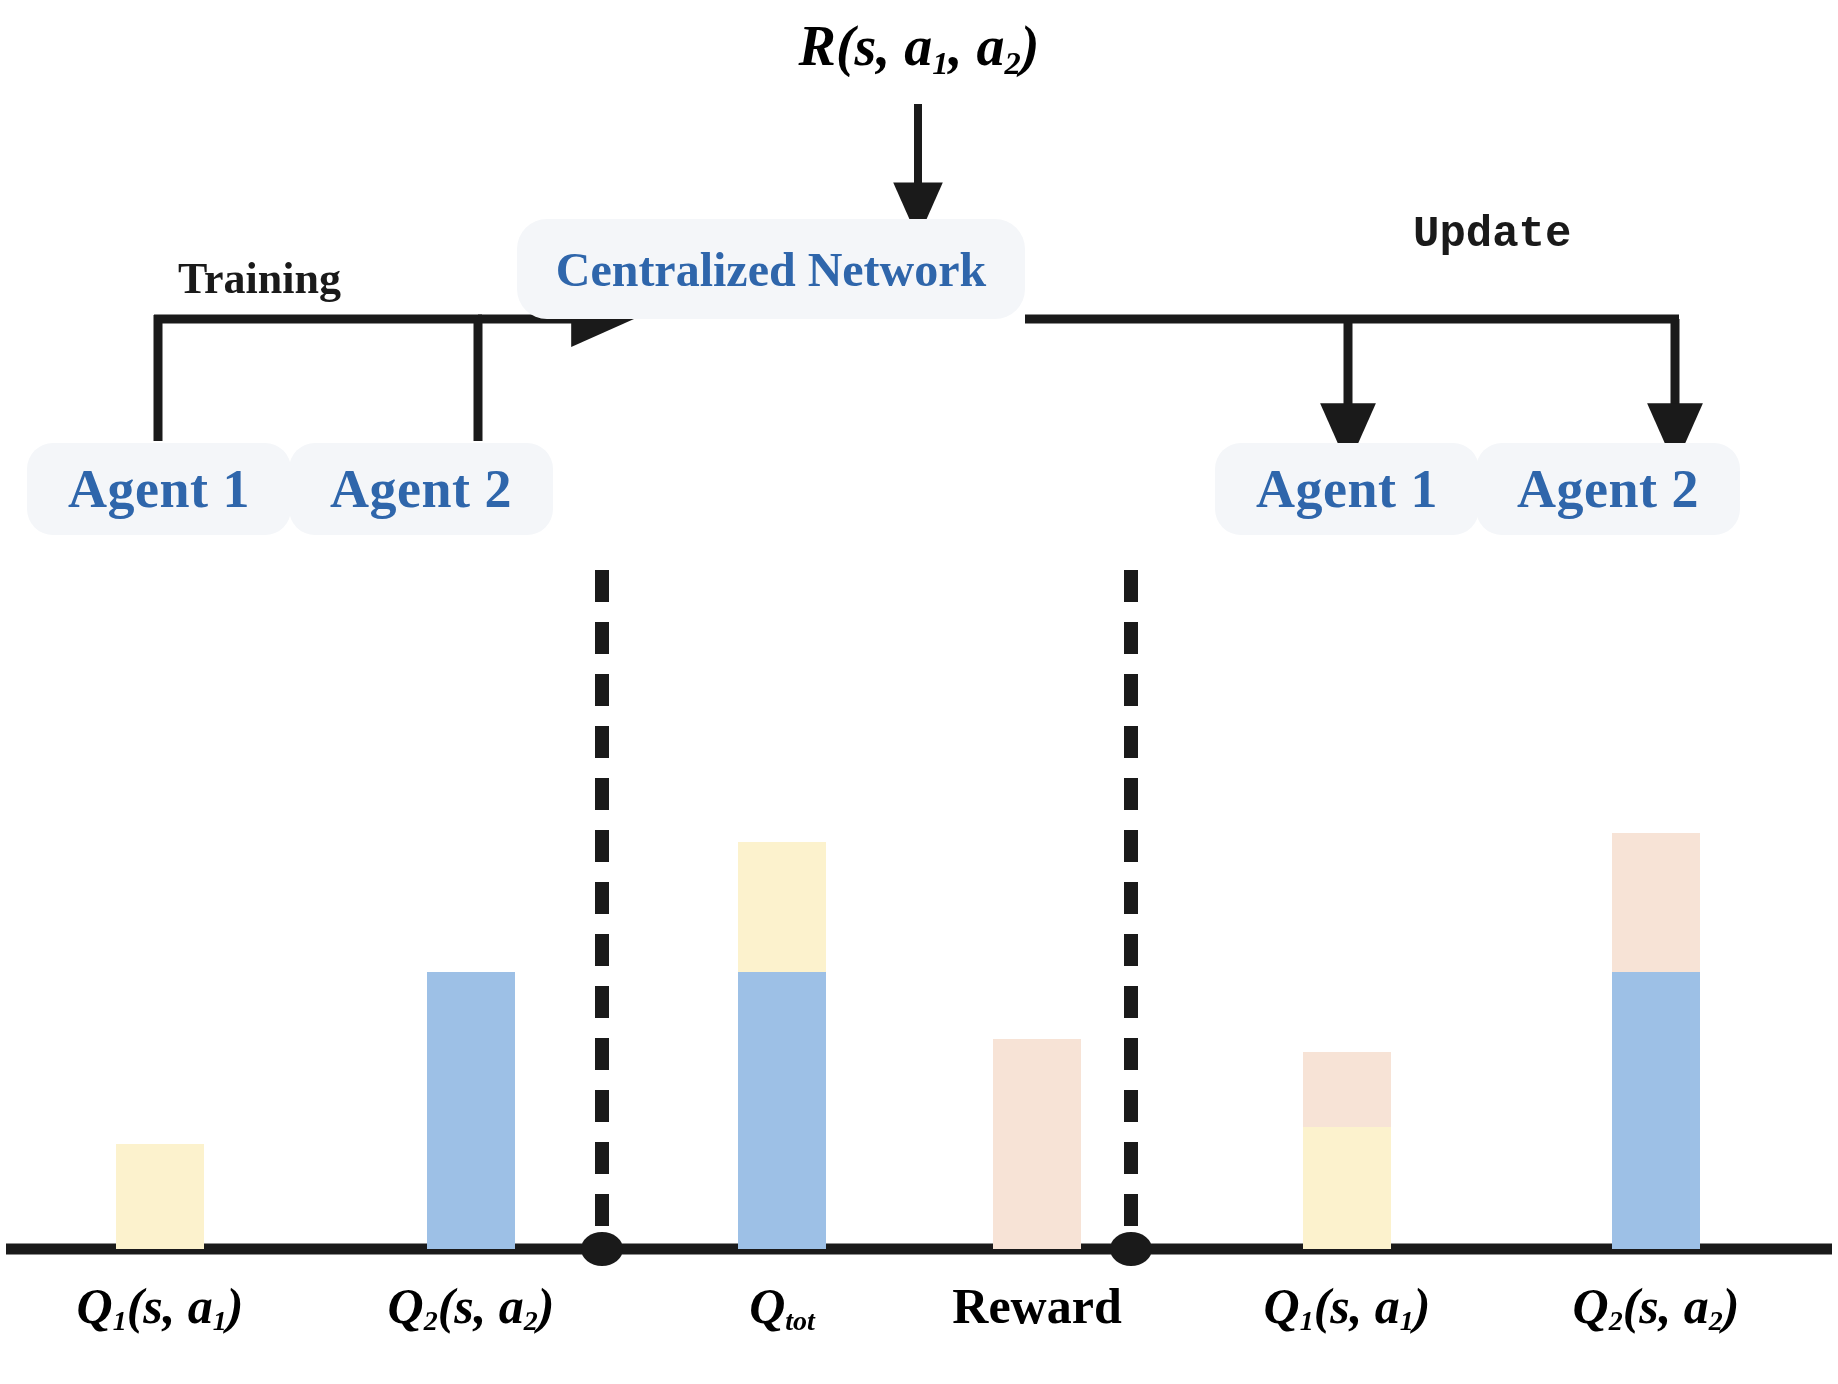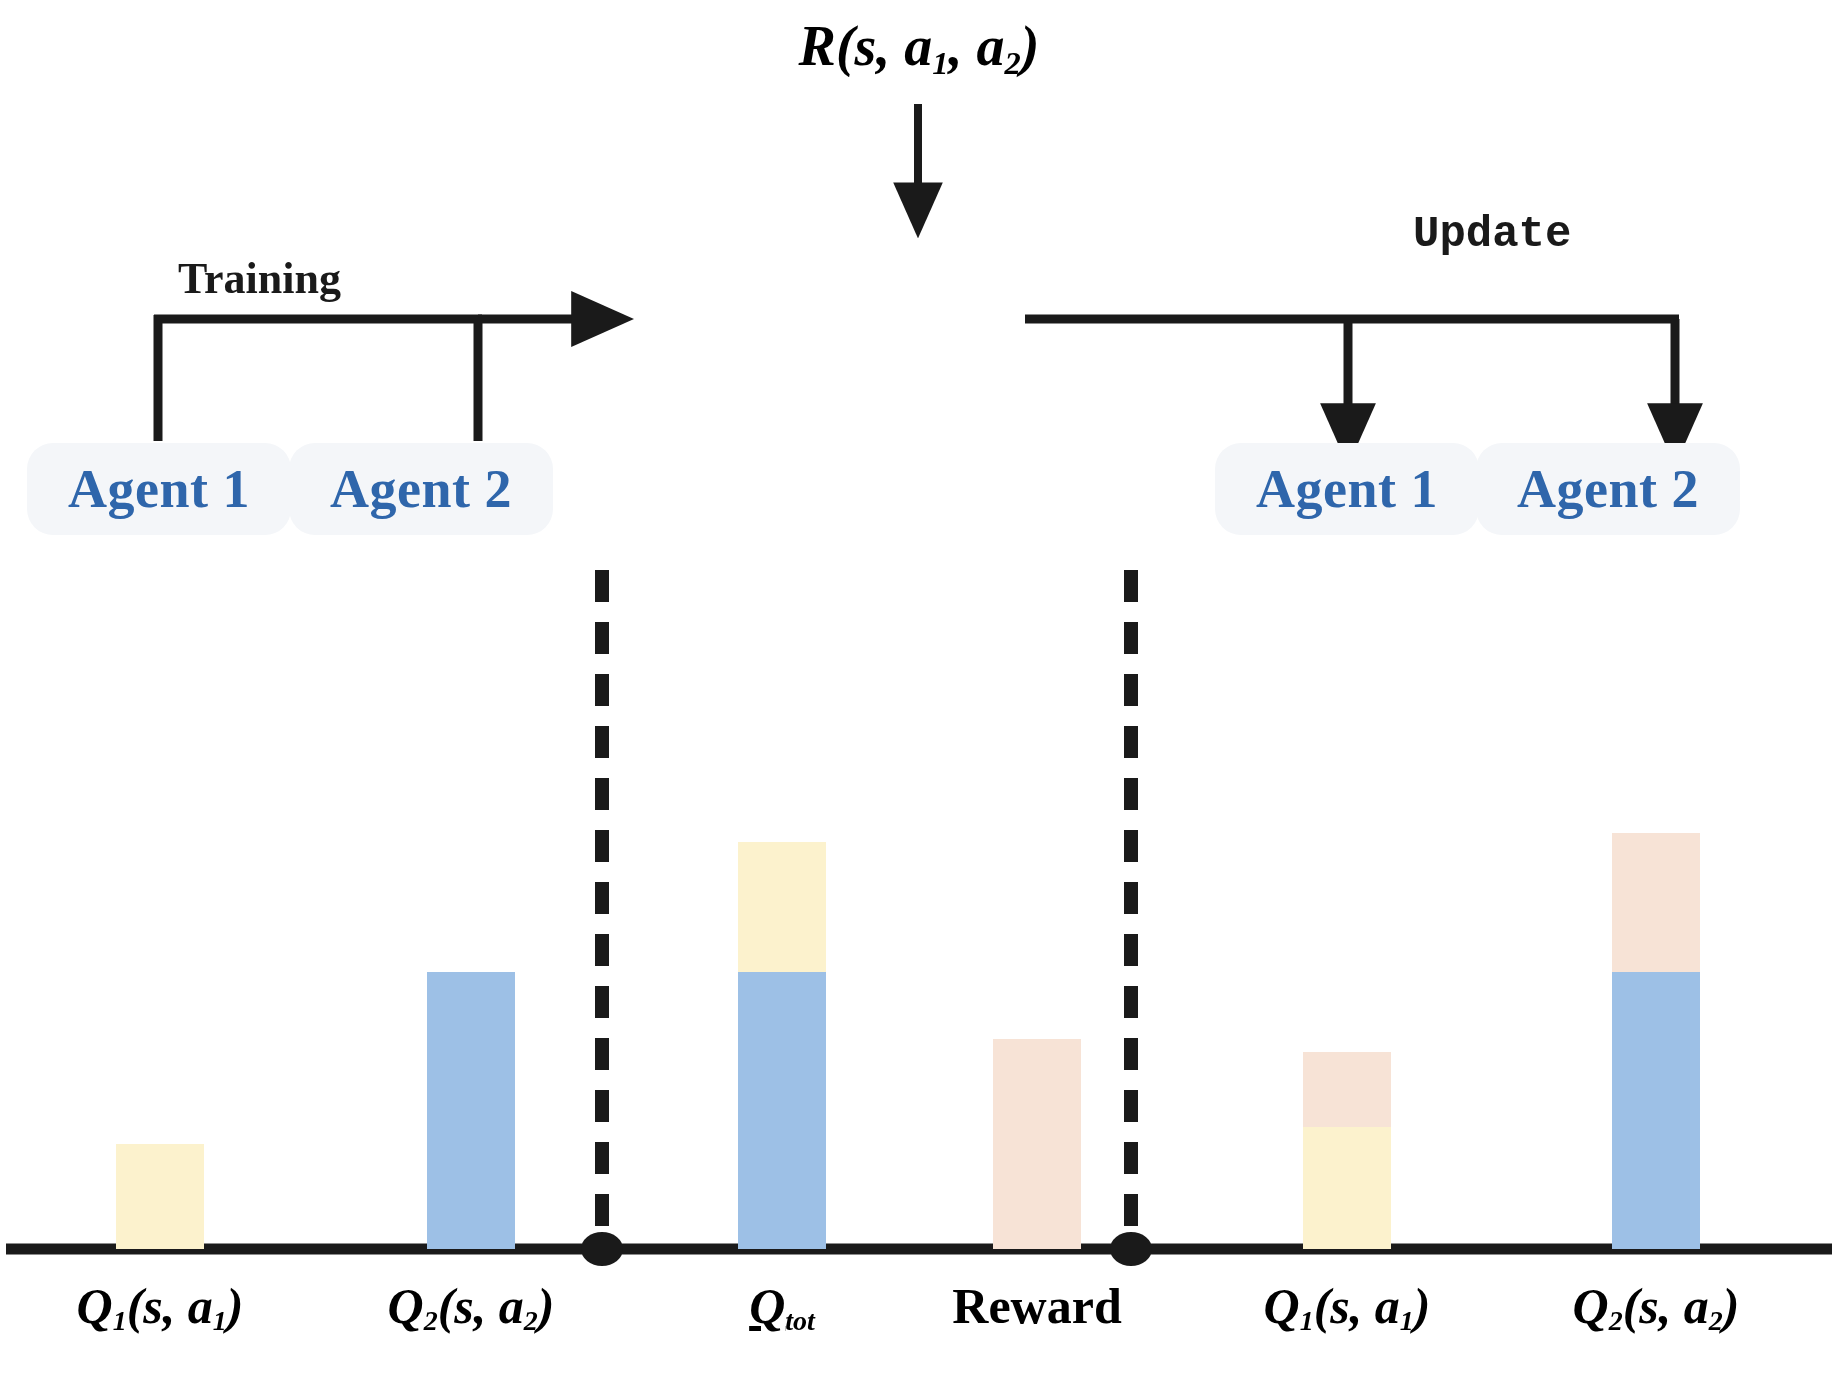--- a/index.html
+++ b/index.html
@@ -145,20 +145,23 @@
 
     <line x1="6" y1="1249" x2="1832" y2="1249" stroke="#1a1a1a" stroke-width="11" stroke-linecap="butt"></line>
 
     <ellipse cx="602" cy="1249" rx="21" ry="17" fill="#1a1a1a"></ellipse>
     <ellipse cx="1131" cy="1249" rx="21" ry="17" fill="#1a1a1a"></ellipse>
   </svg>
 
   <div class="flow-label" id="label-training">Training</div>
   <div class="flow-label" id="label-update">Update</div>
 
+  <div class="node-box central-box">
+    <span>Centralized Network</span>
+  </div>
 
   <div class="node-box agent-box" id="agent-l1">
     <span>Agent 1</span>
   </div>
   <div class="node-box agent-box" id="agent-l2">
     <span>Agent 2</span>
   </div>
   <div class="node-box agent-box" id="agent-r1">
     <span>Agent 1</span>
   </div>
@@ -186,19 +189,19 @@
       </div>
       <div class="bar" style="left: 1612px; width: 88px; height: 415.8px;">
         <div class="seg" style="height: 138.6px; background: rgb(247, 227, 214);"></div>
         <div class="seg" style="height: 277.2px; background: rgb(157, 192, 230);"></div>
       </div>
     </div>
 
   <div id="ticks">
       <div class="tick-label" style="left: -20px; width: 360px;">Q<span class="sub">1</span>(s, a<span class="sub">1</span>)</div>
       <div class="tick-label" style="left: 291px; width: 360px;">Q<span class="sub">2</span>(s, a<span class="sub">2</span>)</div>
-      <div class="tick-label" style="left: 602px; width: 360px; text-decoration: underline;">Q<span class="sub">tot</span></div>
+      <div class="tick-label" style="left: 602px; width: 360px;">Q<span class="sub">tot</span></div>
       <div class="tick-label upright" style="left: 857px; width: 360px;">Reward</div>
       <div class="tick-label" style="left: 1167px; width: 360px;">Q<span class="sub">1</span>(s, a<span class="sub">1</span>)</div>
       <div class="tick-label" style="left: 1476px; width: 360px;">Q<span class="sub">2</span>(s, a<span class="sub">2</span>)</div>
     </div>
 
 </div>
 
 </body></html>

